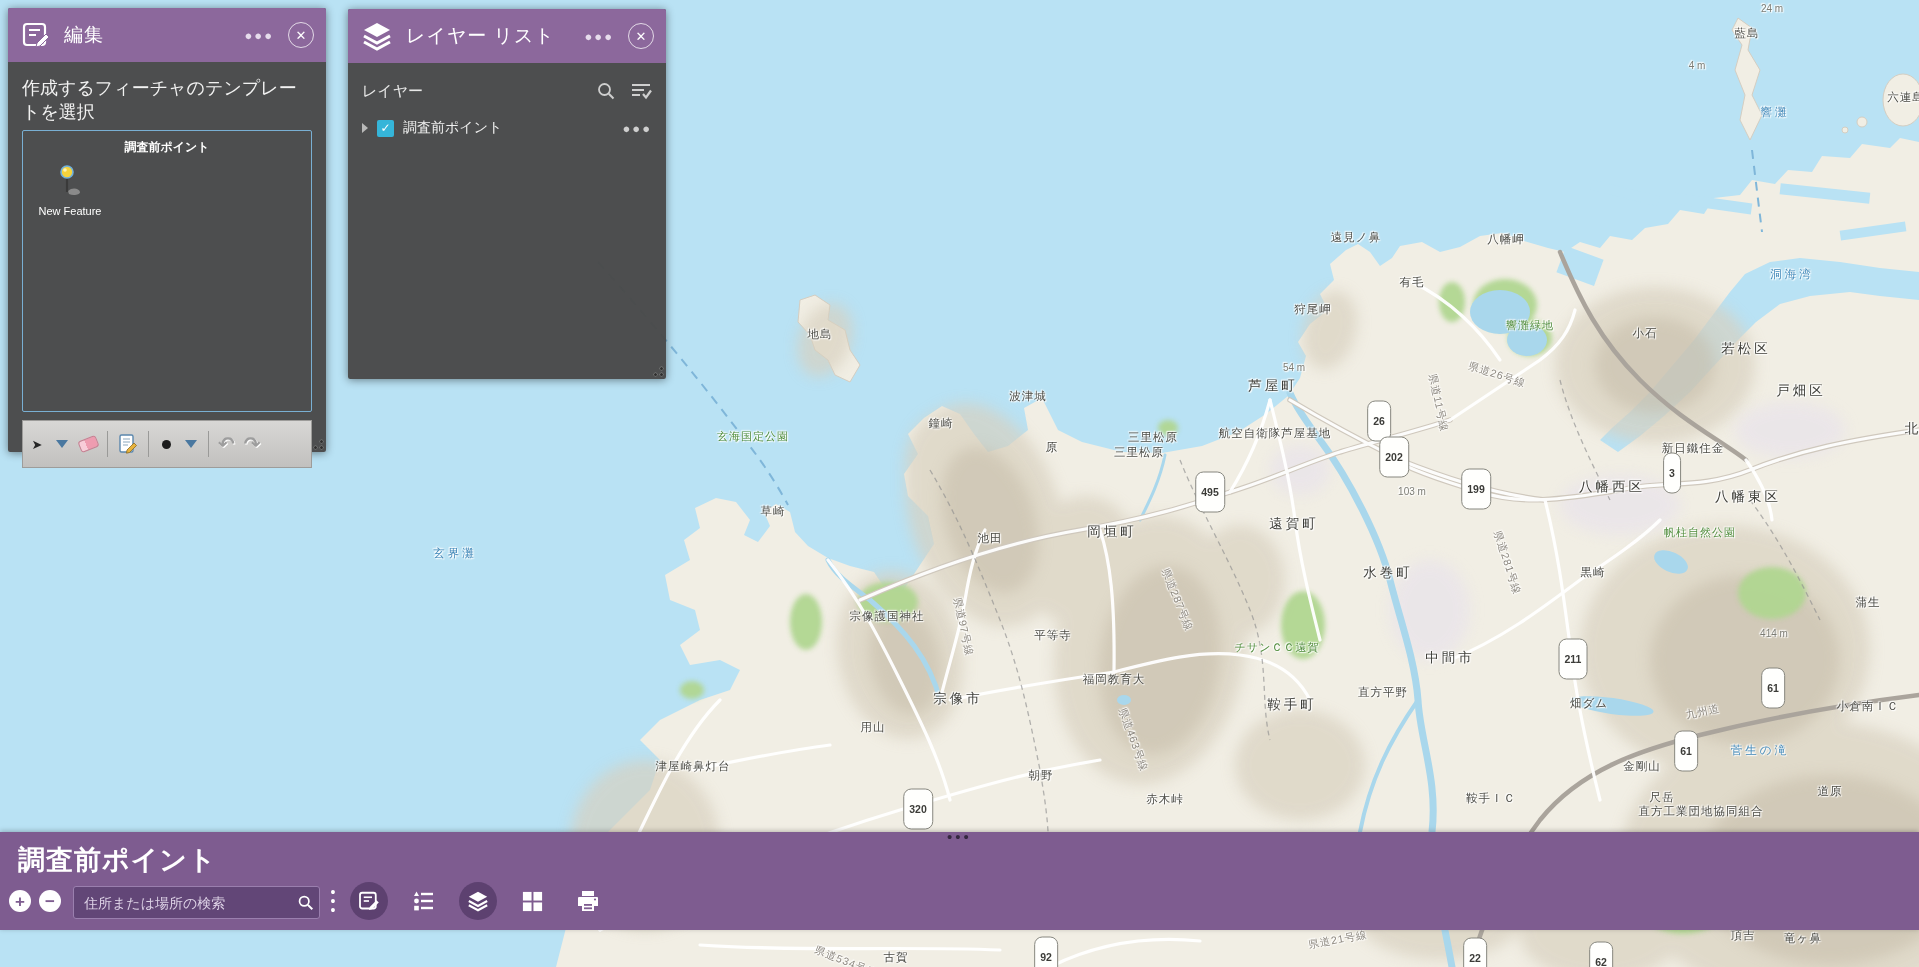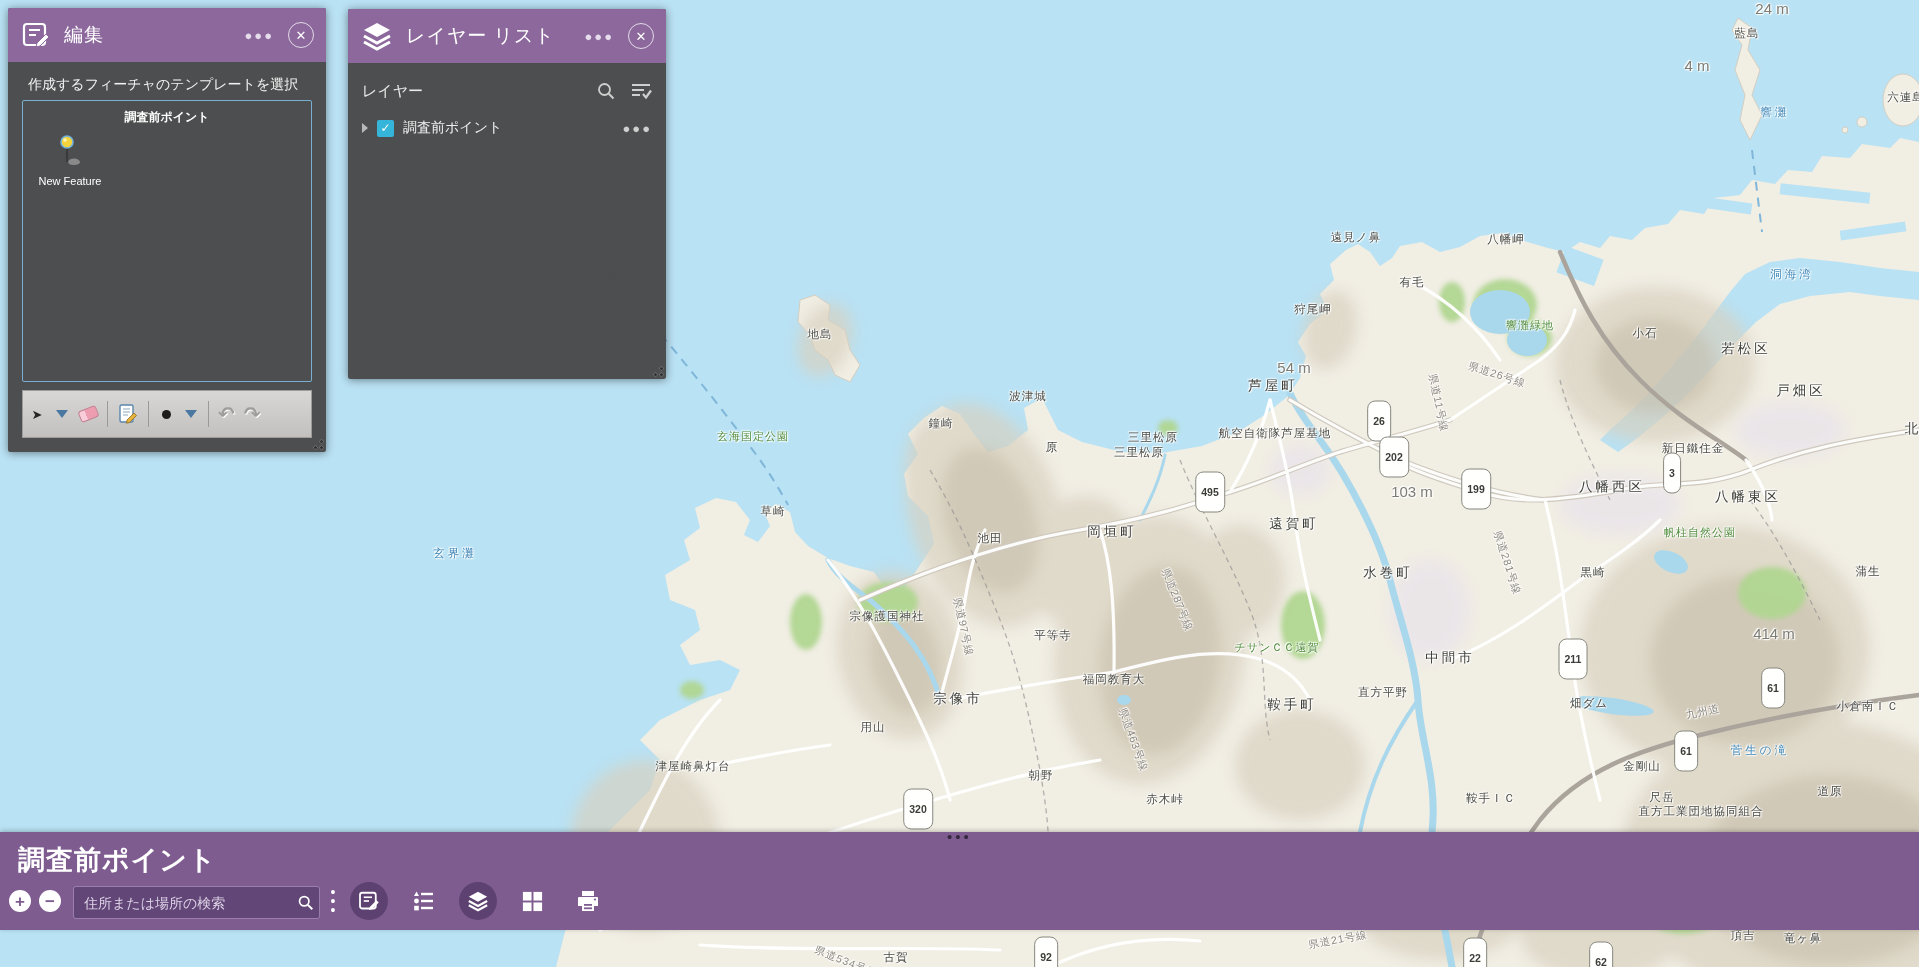--- a/index.html
+++ b/index.html
@@ -13,21 +13,21 @@
   #map svg{position:absolute;inset:0;}
   #map-labels{position:absolute;inset:0;pointer-events:none;}
   .lbl{
     position:absolute;transform:translate(-50%,-50%);white-space:nowrap;
     font-size:11.5px;color:#4a4a44;letter-spacing:1px;
     text-shadow:0 0 2px #fff,0 0 3px #fff,1px 1px 1px #fff,-1px -1px 1px #fff;
   }
   .lbl.town{font-size:13.5px;color:#3e3e39;letter-spacing:3px;}
   .lbl.wtr{color:#3f87b8;letter-spacing:3px;}
   .lbl.prk{color:#4f8c3b;letter-spacing:1px;font-size:11px;}
-  .lbl.elv{color:#7c7c74;font-size:15px;letter-spacing:0;}
+  .lbl.elv{color:#7c7c74;font-size:10px;letter-spacing:0;}
   .lbl.rd{color:#8a857c;font-size:10.5px;}
   .shield{
     position:absolute;transform:translate(-50%,-50%);
     background:#fffffd;border:1.5px solid #86867e;border-radius:8px;
     font-size:10.5px;font-weight:bold;color:#3c3c38;
     padding:12px 5px;height:15px;line-height:15px;white-space:nowrap;
   }
   
   .panel{
     position:absolute;background:rgba(73,73,73,.97);
@@ -37,21 +37,21 @@
     height:54px;background:#8c689c;display:flex;align-items:center;
     padding:0 12px;color:#fff;border-radius:2px 2px 0 0;
   }
   .panel-title{font-size:19px;margin-left:12px;flex:1;letter-spacing:1px;}
   .hdr-dots{color:#e6dcec;font-size:13px;letter-spacing:2px;margin-right:14px;cursor:pointer;}
   .hdr-close{
     width:24px;height:24px;border:1.5px solid rgba(255,255,255,.75);border-radius:50%;
     color:#fff;font-size:13px;display:flex;align-items:center;justify-content:center;cursor:pointer;
   }
   #edit-panel{left:8px;top:8px;width:318px;height:444px;}
-  .edit-instruction{color:#f2f2f2;font-size:14px;margin:14px 20px 6px;}
+  .edit-instruction{color:#f2f2f2;font-size:18px;margin:14px 14px 6px;}
   .template-box{
     margin:0 14px;height:280px;border:1px solid #79afd3;border-radius:2px;
     position:relative;color:#fff;
   }
   .template-group-title{font-size:12px;font-weight:bold;text-align:center;padding-top:8px;}
   .template-item{
     position:absolute;left:14px;top:34px;width:66px;text-align:center;cursor:pointer;
   }
   .template-item-label{font-size:11px;color:#fff;line-height:1.25;margin-top:2px;}
   .edit-toolbar{
@@ -286,21 +286,21 @@
       <div class="lbl plc" style="left: 820px; top: 334px;">地島</div>
       <div class="lbl wtr" style="left: 455px; top: 553px;">玄界灘</div>
       <div class="lbl plc" style="left: 773px; top: 511px;">草崎</div>
       <div class="lbl plc" style="left: 990px; top: 538px;">池田</div>
       <div class="lbl town" style="left: 1112px; top: 532px;">岡垣町</div>
       <div class="lbl town" style="left: 1294px; top: 524px;">遠賀町</div>
       <div class="lbl town" style="left: 1388px; top: 573px;">水巻町</div>
       <div class="lbl rd" style="left: 1507px; top: 563px; transform: translate(-50%, -50%) rotate(72deg);">県道281号線</div>
       <div class="lbl plc" style="left: 1593px; top: 572px;">黒崎</div>
       <div class="lbl prk" style="left: 1700px; top: 532px;">帆柱自然公園</div>
-      <div class="lbl plc" style="left: 1852px; top: 571px; padding-left: 32px;">蒲生</div>
+      <div class="lbl plc" style="left: 1852px; top: 602px; padding-left: 32px;">蒲生</div>
       <div class="lbl elv" style="left: 1774px; top: 633px;">414 m</div>
       <div class="lbl town" style="left: 1450px; top: 658px;">中間市</div>
       <div class="lbl prk" style="left: 1277px; top: 647px;">チサンＣＣ遠賀</div>
       <div class="lbl plc" style="left: 1383px; top: 692px;">直方平野</div>
       <div class="lbl town" style="left: 1292px; top: 705px;">鞍手町</div>
       <div class="lbl plc" style="left: 1589px; top: 703px;">畑ダム</div>
       <div class="lbl rd" style="left: 1703px; top: 712px; transform: translate(-50%, -50%) rotate(-12deg);">九州道</div>
       <div class="lbl plc" style="left: 1868px; top: 706px;">小倉南ＩＣ</div>
       <div class="lbl wtr" style="left: 1760px; top: 750px;">菅生の滝</div>
       <div class="lbl plc" style="left: 1642px; top: 766px;">金剛山</div>

